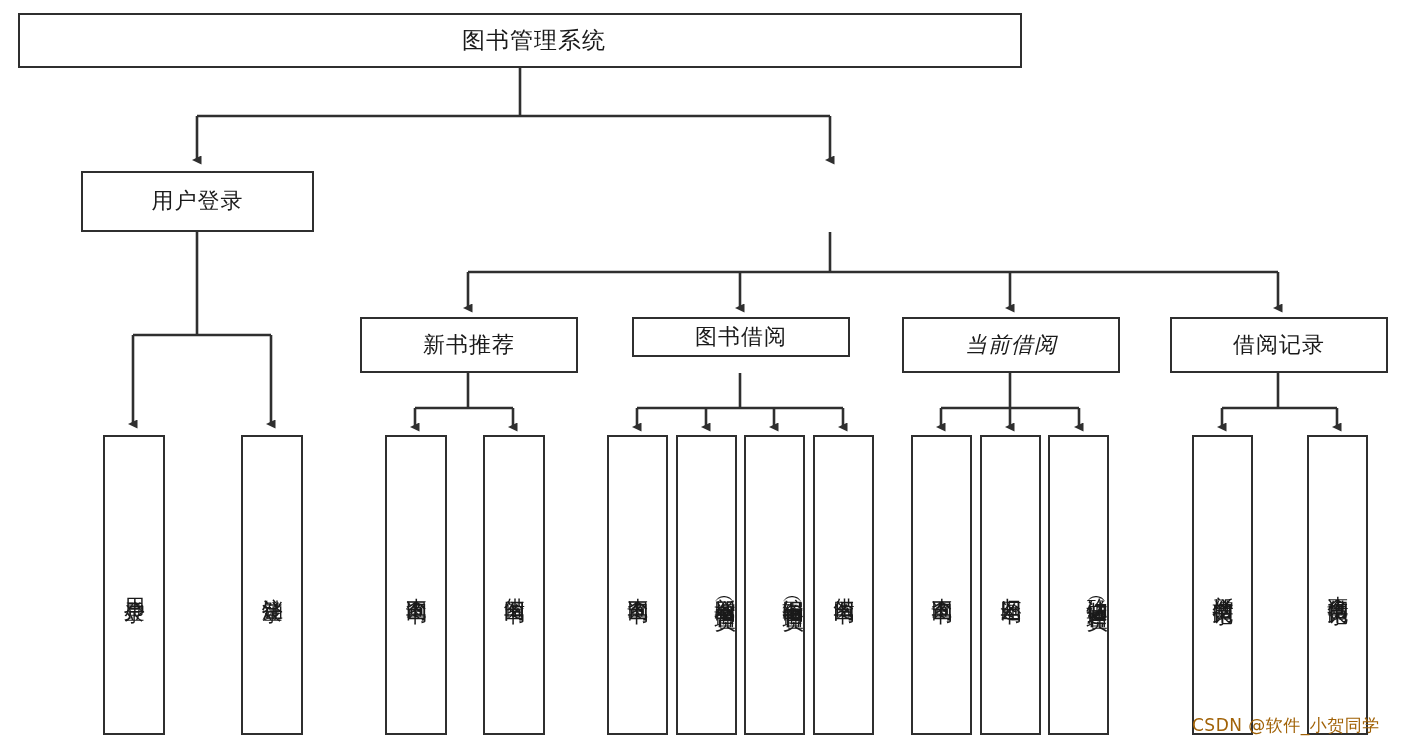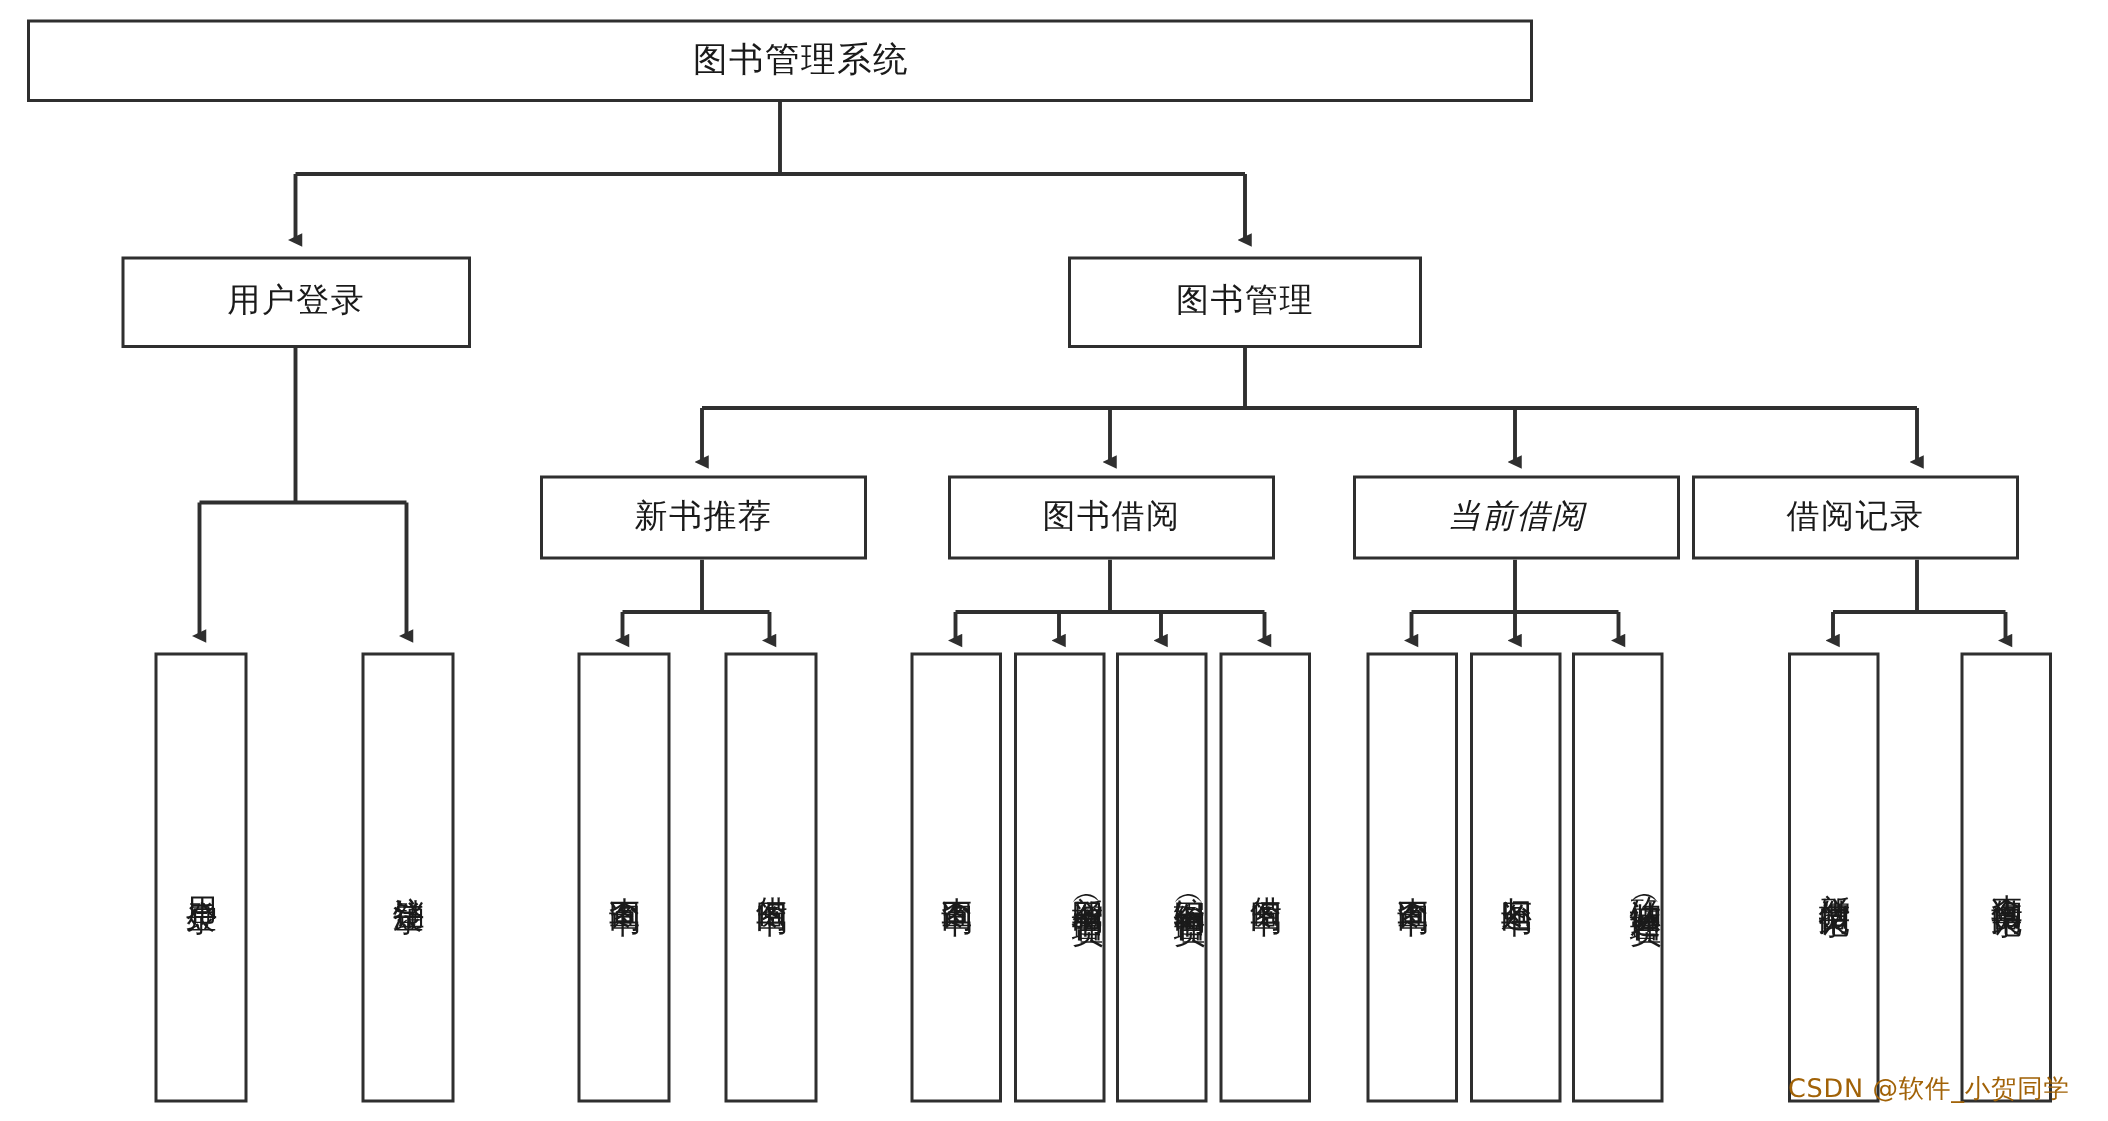--- a/index.html
+++ b/index.html
@@ -130,34 +130,31 @@
     </g>
   </svg>
 
   <div class="node horiz root" style="left:18px; top:13px; width:1004px; height:55px;padding-left:28px;">
     <span>图书管理系统</span>
   </div>
 
   <div class="node horiz" style="left:81px; top:171px; width:233px; height:61px;">
     <span>用户登录</span>
   </div>
-  <div class="node horiz" style="left:712px; top:171px; width:236px; height:61px;">
-    <span>图书管理</span>
-  </div>
 
   <div class="node horiz" style="left:360px; top:317px; width:218px; height:56px;">
     <span>新书推荐</span>
   </div>
-  <div class="node horiz" style="left:632px; top:317px; width:218px; height:56px;">
+  <div class="node horiz" style="left:632px; top:317px; width:218px; height:40px;">
     <span>图书借阅</span>
   </div>
   <div class="node horiz" style="left:902px; top:317px; width:218px; height:56px;font-style:italic;">
     <span>当前借阅</span>
   </div>
-  <div class="node horiz" style="left:1128px; top:317px; width:218px; height:56px;text-align:right;">
+  <div class="node horiz" style="left:1170px; top:317px; width:218px; height:56px;text-align:right;">
     <span>借阅记录</span>
   </div>
 
   <div class="node vert centered" style="left:103px; top:435px; width:62px; height:300px;">
     <span class="vlabel">用户登录</span>
   </div>
   <div class="node vert centered" style="left:241px; top:435px; width:62px; height:300px;">
     <span class="vlabel">注销登录</span>
   </div>
 

